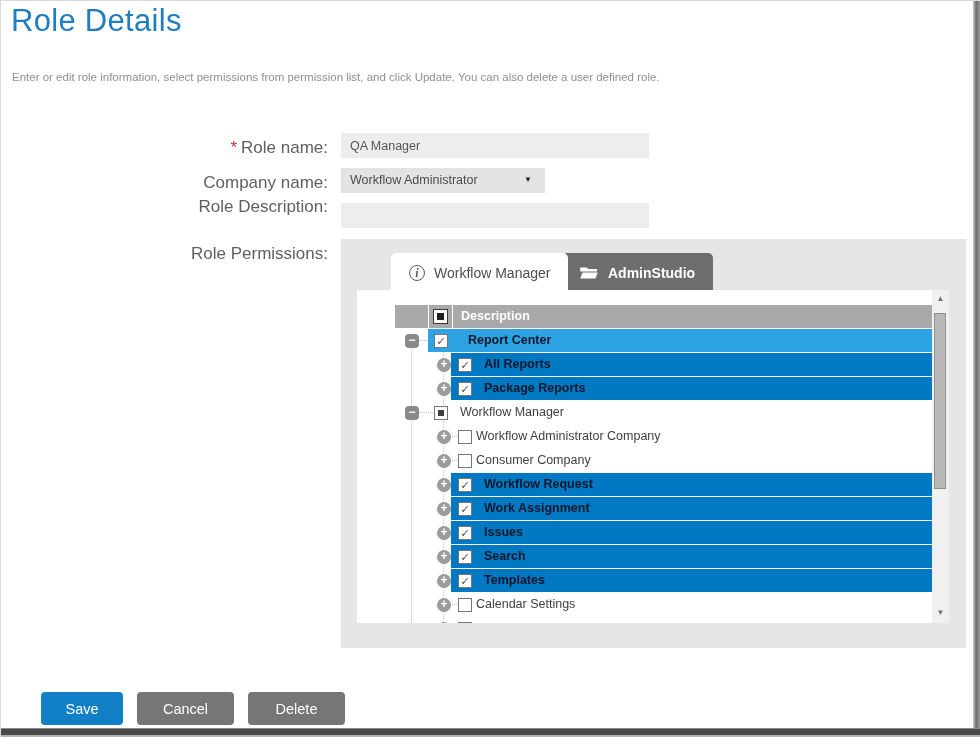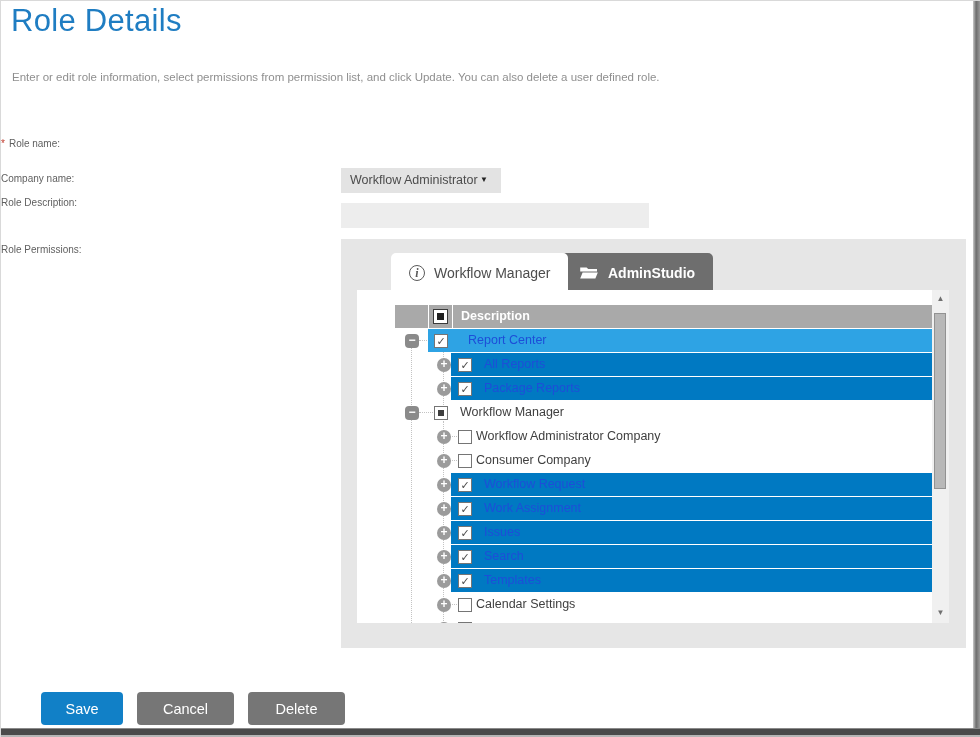--- a/index.html
+++ b/index.html
@@ -13,25 +13,25 @@
   .frame-right{position:absolute;top:0;right:0;width:7px;height:100%;
     background:linear-gradient(to right,#c9c9c9,#6e6e6e 45%,#9a9a9a);z-index:50;}
   .frame-bottom{position:absolute;bottom:0;left:0;width:100%;height:9px;
     background:linear-gradient(#8a8a8a 0 1px,#4a4a4a 1px 7px,#b5b5b5 7px);z-index:51;}
 
   .page-title{position:absolute;left:10px;top:2px;font-size:31px;font-weight:300;
     color:var(--accent-blue);letter-spacing:.3px;}
   .page-subtitle{position:absolute;left:11px;top:70px;font-size:11.5px;color:#8f8f8f;}
 
   
-  .form-label{position:absolute;left:0;width:327px;font-size:10px;color:#5f5f5f;}
+  .form-label{position:absolute;left:0;width:327px;text-align:right;font-size:17px;color:#5f5f5f;}
   .req{color:#c0392b;margin-right:4px;}
   .text-input{position:absolute;left:340px;width:308px;height:25px;background:#ededed;border:none;
     font-size:12.5px;color:#555;padding:0 9px;font-family:inherit;outline:none;}
-  .dropdown{position:absolute;left:340px;width:160px;height:25px;background:#e3e3e3;
+  .dropdown{position:absolute;left:340px;width:204px;height:25px;background:#e3e3e3;
     font-size:12.5px;color:#4c4c4c;padding:5px 9px 0 9px;cursor:default;}
   .dd-arrow{position:absolute;right:13px;top:7px;font-size:8px;color:#222;}
 
   
   .perm-panel{position:absolute;left:340px;top:238px;width:625px;height:409px;background:var(--panel-gray);}
   .tab{position:absolute;top:14px;height:39px;border-radius:5px 5px 0 0;display:flex;align-items:center;
     padding:0 18px;font-size:14px;cursor:pointer;}
   .tab-active{left:50px;background:#fff;color:#4d4d4d;z-index:2;}
   .tab-inactive{left:220px;background:var(--inactive-tab);color:#fff;font-weight:bold;}
   .info-icon{display:inline-block;width:16px;height:16px;border:1.5px solid #5a5a5a;border-radius:50%;
@@ -65,21 +65,21 @@
   .level-0 .expander{left:11px;}
   .level-1 .expander{left:43px;}
   .cb{position:absolute;top:5px;width:14px;height:14px;background:#fff;border:1px solid #757575;
     text-align:center;font-size:11px;line-height:13px;color:#4a4a4a;font-weight:bold;cursor:pointer;}
   .level-0 .cb{left:40px;}
   .level-1 .cb{left:64px;}
   .cb-fill{display:block;width:6px;height:6px;background:#3f3f3f;margin:3px auto 0;}
   .row-label{position:absolute;top:4px;font-size:12.5px;}
   .level-0 .row-label{left:66px;}
   .level-1 .row-label{left:82px;}
-  .hl-blue .row-label,.hl-light-blue .row-label{color:#1d4ed8;font-weight:400;padding-left:8px;}
+  .hl-blue .row-label,.hl-light-blue .row-label{color:#0f172a;font-weight:700;padding-left:8px;}
   .hl-none .row-label{color:#3f3f3f;}
   .header-cb{position:absolute;left:4px;top:4px;width:15px;height:15px;background:#fff;border:1px solid #3a3a3a;}
   .header-cb span{display:block;width:7px;height:7px;background:#1f1f1f;margin:3px auto 0;}
 
   .vscroll{position:absolute;left:575px;top:0;width:17px;height:333px;background:#f0f0f0;}
   .vscroll .arrow{position:absolute;left:0;width:17px;text-align:center;font-size:8px;color:#6f6f6f;cursor:pointer;}
   .arrow-up{top:4px;}
   .arrow-down{bottom:6px;}
   .vthumb{position:absolute;left:2px;top:23px;width:12px;height:176px;background:#b8b8b8;border:1px solid #929292;cursor:pointer;}
 
@@ -94,20 +94,21 @@
 <body>
 
 <div class="window">
 
   <div class="page-title">Role Details</div>
   <div class="page-subtitle">Enter or edit role information, select permissions from permission list, and click Update. You can also delete a user defined role.</div>
 
   <div class="form-label" style="top:137px;">
     <span class="req">*</span><span>Role name:</span>
   </div>
+  <input class="text-input" style="top: 132px;" type="text" value="QA Manager">
 
   <div class="form-label" style="top:172px;">
     <span>Company name:</span>
   </div>
   <div class="dropdown" style="top:167px;">
     <span>Workflow Administrator</span>
     <span class="dd-arrow">▼</span>
   </div>
 
   <div class="form-label" style="top:196px;">

